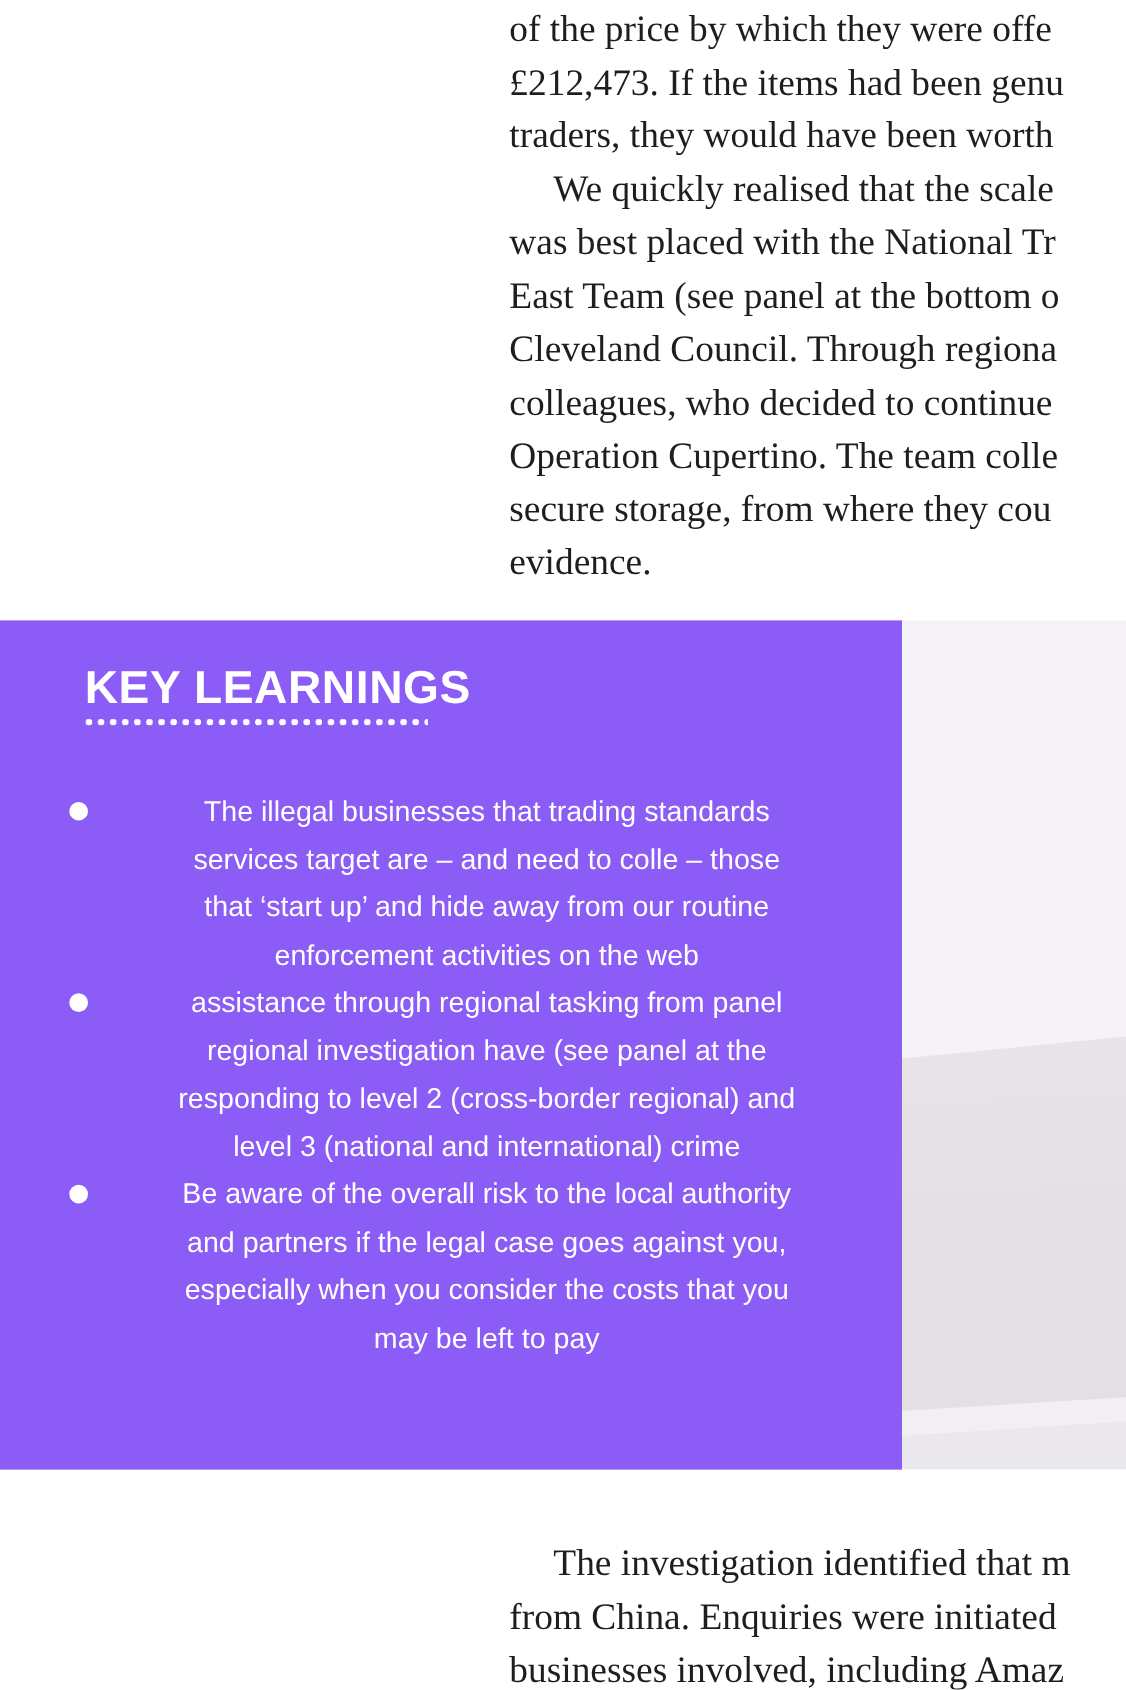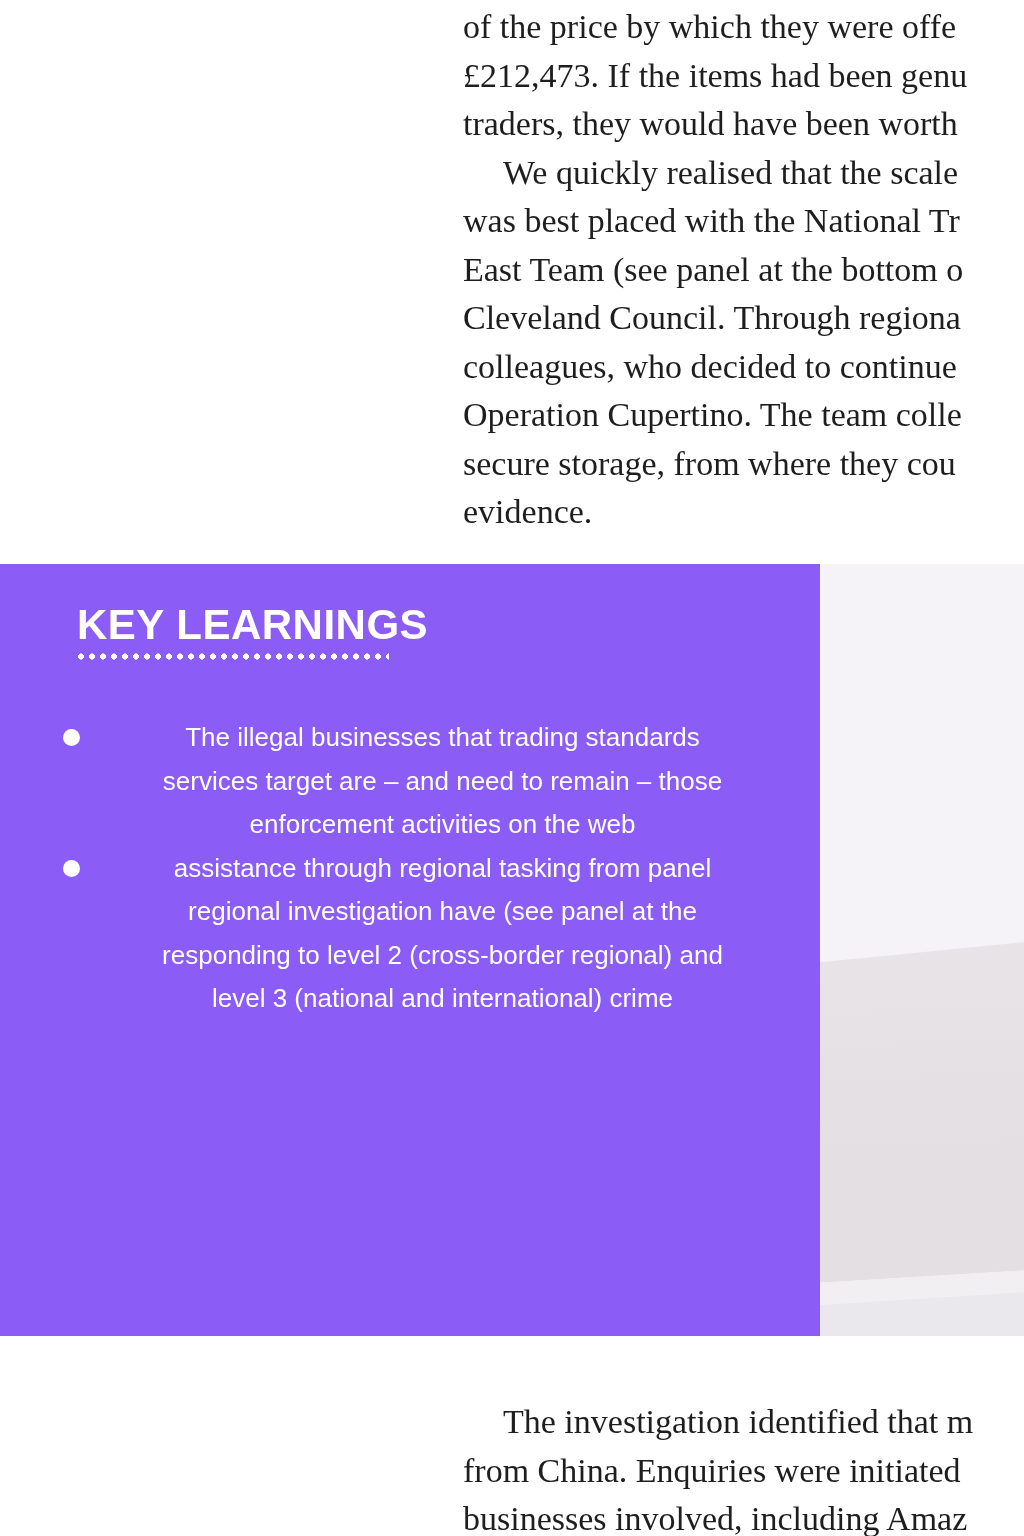--- a/index.html
+++ b/index.html
@@ -63,29 +63,37 @@
   </div>
 
   <section class="panel">
     <h2>KEY LEARNINGS</h2>
     <div class="dots"></div>
 
     <div class="bullets">
       <div class="bullet">
         <span class="marker"></span>
         <div class="bline">The illegal businesses that trading standards</div>
-        <div class="bline">services target are – and need to remain – those</div>
+        <div class="bline">services target are – and need to colle – those</div>
+        <div class="bline">that ‘start up’ and hide away from our routine</div>
         <div class="bline">enforcement activities on the web</div>
       </div>
       <div class="bullet">
         <span class="marker"></span>
         <div class="bline">assistance through regional tasking from panel</div>
         <div class="bline">regional investigation have (see panel at the</div>
         <div class="bline">responding to level 2 (cross-border regional) and</div>
         <div class="bline">level 3 (national and international) crime</div>
+      </div>
+      <div class="bullet">
+        <span class="marker"></span>
+        <div class="bline">Be aware of the overall risk to the local authority</div>
+        <div class="bline">and partners if the legal case goes against you,</div>
+        <div class="bline">especially when you consider the costs that you</div>
+        <div class="bline">may be left to pay</div>
       </div>
     </div>
   </section>
 
   <div class="photo">
     <div class="photo-surface"></div>
     <div class="photo-edge"></div>
     <div class="photo-bottom"></div>
   </div>
 

